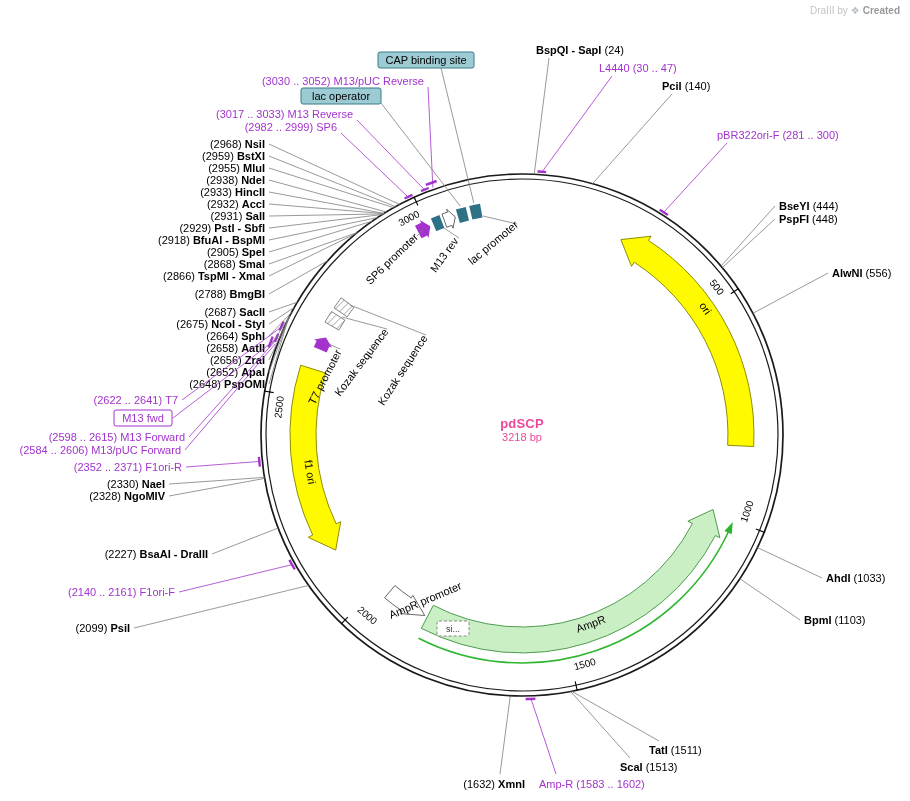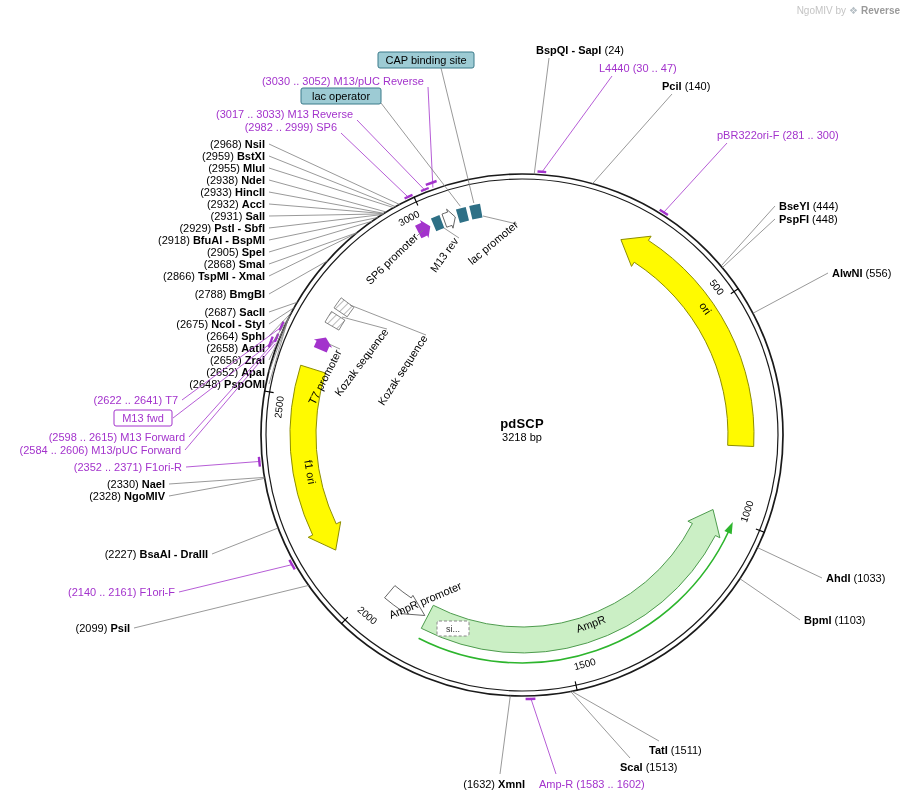--- a/index.html
+++ b/index.html
@@ -2,21 +2,21 @@
 <html><head>
 <meta charset="utf-8">
 <style>
   html,body{margin:0;padding:0;background:#ffffff;}
   .stage{position:relative;width:910px;height:801px;background:#ffffff;
          font-family:"Liberation Sans",sans-serif;overflow:hidden;}
   svg{position:absolute;left:0;top:0;font-family:"Liberation Sans",sans-serif;}
   .watermark{position:absolute;top:5px;right:10px;font-size:10px;color:#c4c4c4;}
   .watermark .logo{color:#b5bec4;margin:0 3px;font-size:10px;}
   .watermark .brand{color:#9a9a9a;font-weight:bold;}
-  .center-block{position:absolute;left:447px;top:416px;width:150px;text-align:center;color:#000000;}
+  .center-block{position:absolute;left:447px;top:416px;width:150px;text-align:center;color:#ec4899;}
   .center-block .pname{font-size:13px;font-weight:bold;letter-spacing:0.2px;}
   .center-block .psize{font-size:11px;margin-top:0;}
 </style>
 </head>
 <body>
 
 <div class="stage">
   <svg id="map" width="910" height="801" viewBox="0 0 910 801">
       <defs>
         <pattern id="hatchP" width="5" height="5" patternUnits="userSpaceOnUse" patternTransform="rotate(45)">
@@ -338,20 +338,20 @@
           <text x="130" y="632" text-anchor="end" font-size="11" fill="#000"><tspan font-weight="normal">(2099)&nbsp;</tspan><tspan font-weight="bold">PsiI</tspan></text>
         </g>
         <g>
           <rect x="437" y="621" width="32" height="15" fill="#ffffff" stroke="#888888" stroke-width="1" rx="2" stroke-dasharray="3,2"></rect>
           <text x="453" y="632" text-anchor="middle" font-size="9" fill="#333">si...</text>
         </g>
       </g>
     </svg>
 
   <div class="watermark">
-    <span>NgoMIV by</span><span class="logo">❖</span><span class="brand">Reverse</span>
+    <span>DraIII by</span><span class="logo">❖</span><span class="brand">Created</span>
   </div>
 
   <div class="center-block">
     <div class="pname">pdSCP</div>
     <div class="psize">3218 bp</div>
   </div>
 </div>
 
 </body></html>

